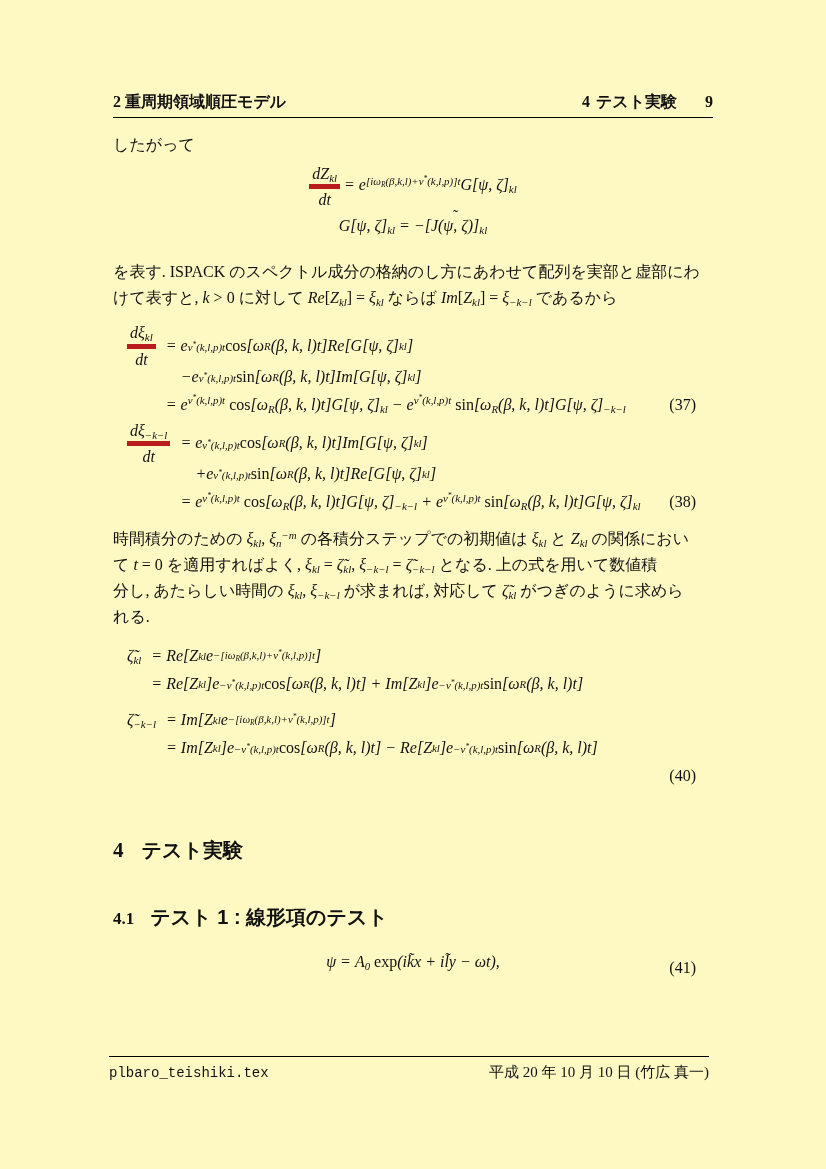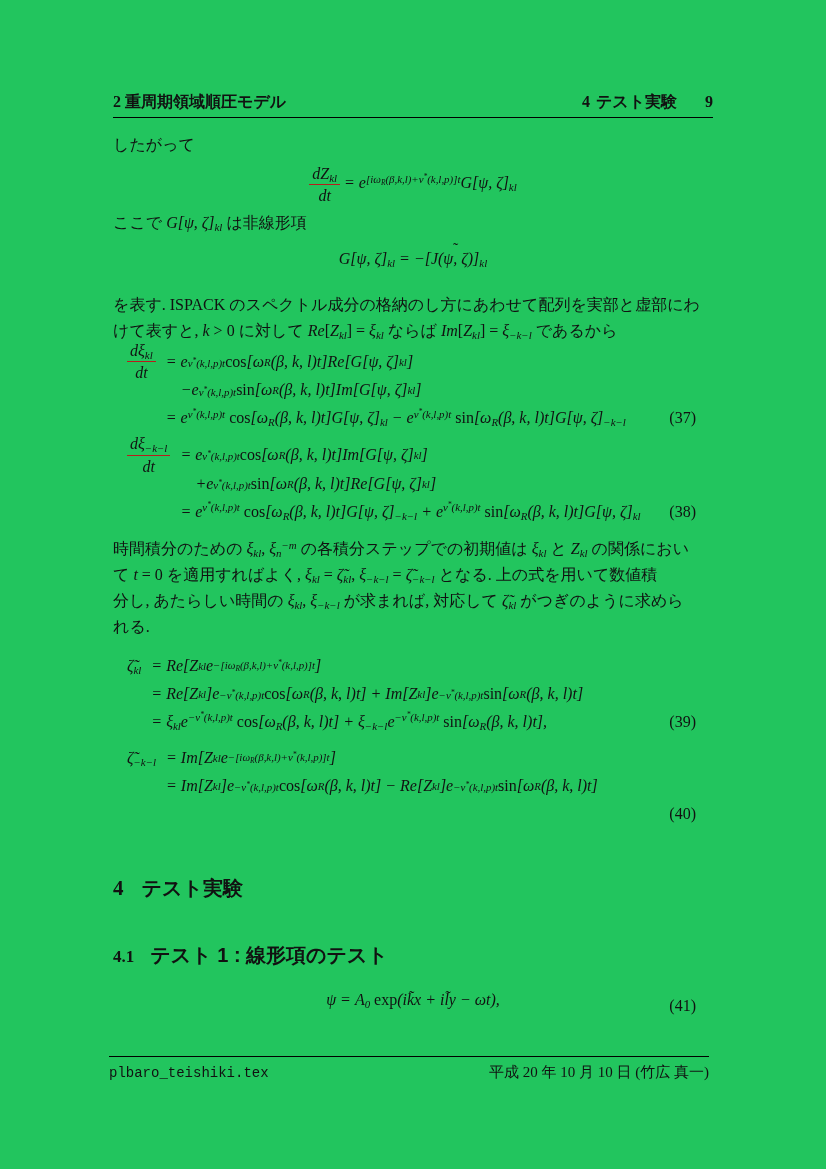--- a/index.html
+++ b/index.html
@@ -1,19 +1,19 @@
 <!DOCTYPE html>
 <html><head>
 <meta charset="utf-8">
 <style>
   html,body{margin:0;padding:0;background:#e8e8e8;}
   .page{
     position:relative;
     width:826px;height:1169px;
-    background:#22c55e;
+    background:#fef9c3;
     margin:0 auto;
     overflow:hidden;
     font-family:"Liberation Serif","DejaVu Serif",serif;
     color:#111;
   }
   .content{position:absolute;left:113px;top:0;width:600px;}
 
   
   .hdr{display:flex;justify-content:space-between;align-items:baseline;
        margin-top:92px;font-size:16px;font-weight:bold;}
@@ -39,21 +39,21 @@
            padding-left:14px;margin:8px 0;}
   .eqblock .lhs{grid-column:1;grid-row:1;display:flex;align-items:center;}
   .eqblock .row{grid-column:2;min-height:28px;display:flex;align-items:center;
                 white-space:nowrap;position:relative;}
   .eqblock .row.cont{padding-left:15px;}
   .lab{position:absolute;right:17px;top:50%;transform:translateY(-50%);
        font-style:normal;font-size:16px;background:transparent;}
   .eq-center .lab{top:50%;}
   .frac{display:inline-flex;flex-direction:column;align-items:center;
         vertical-align:middle;line-height:1.2;margin:-6px 0;}
-  .frac .fnum{border-bottom:1px solid #b91c1c;padding:0 3px 1px 3px;}
+  .frac .fnum{border-bottom:5px solid #b91c1c;padding:0 3px 1px 3px;}
   .frac .fden{padding-top:1px;}
   .wtilde{position:relative;display:inline-block;}
   .wtilde::after{content:"\02DC";position:absolute;left:0;right:0;top:-0.62em;
                  text-align:center;font-style:normal;}
 
   
   .sec{margin-top:46px;font-weight:bold;}
   .sec .snum{font-size:21px;font-family:"Liberation Serif","DejaVu Serif",serif;
              margin-right:18px;}
   .sec .stitle{font-size:20px;font-family:"Liberation Sans","DejaVu Sans",sans-serif;}
@@ -90,29 +90,28 @@
     <p class="para mt">したがって</p>
 
     <div class="eq-center" style="margin-top:12px;">
       <span class="frac">
           <span class="fnum">dZ<sub>kl</sub></span>
           <span class="fden">dt</span>
         </span>
       <span>= e<sup>[iω<sub>R</sub>(β,k,l)+ν<sup>*</sup>(k,l,p)]t</sup>G[ψ, ζ]<sub>kl</sub></span>
     </div>
 
-    <p class="para">ここで <i>G[ψ, ζ]<sub>kl</sub></i> は非線形項</p>
 
     <div class="eq-center" style="margin-top:14px;margin-bottom:12px;">
       <span>G[ψ, ζ]<sub>kl</sub> = −[J(</span><span class="wtilde">ψ, ζ</span><span>)]<sub>kl</sub></span>
     </div>
 
     <p class="para">を表す. ISPACK のスペクトル成分の格納のし方にあわせて配列を実部と虚部にわ<br>けて表すと, <i>k</i> &gt; 0 に対して <i>Re</i>[<i>Z<sub>kl</sub></i>] = <i>ξ<sub>kl</sub></i> ならば <i>Im</i>[<i>Z<sub>kl</sub></i>] = <i>ξ<sub>−k−l</sub></i> であるから</p>
 
-    <div class="eqblock" style="margin-top:3px;">
+    <div class="eqblock" style="margin-top:18px;">
       <div class="lhs">
         <span class="frac">
             <span class="fnum">dξ<sub>kl</sub></span>
             <span class="fden">dt</span>
           </span>
       </div>
       <div class="row" style="grid-row:1;">= e<sup>ν<sup>*</sup>(k,l,p)t</sup> <span class="rm">cos</span>[ω<sub>R</sub>(β, k, l)t]Re[G[ψ, ζ]<sub>kl</sub>]</div>
       <div class="row cont" style="grid-row:2;text-align:center;">−e<sup>ν<sup>*</sup>(k,l,p)t</sup> <span class="rm">sin</span>[ω<sub>R</sub>(β, k, l)t]Im[G[ψ, ζ]<sub>kl</sub>]</div>
       <div class="row" style="grid-row:3;">
         <span>= e<sup>ν<sup>*</sup>(k,l,p)t</sup> <span class="rm">cos</span>[ω<sub>R</sub>(β, k, l)t]G[ψ, ζ]<sub>kl</sub> − e<sup>ν<sup>*</sup>(k,l,p)t</sup> <span class="rm">sin</span>[ω<sub>R</sub>(β, k, l)t]G[ψ, ζ]<sub>−k−l</sub></span>
@@ -136,24 +135,20 @@
     </div>
 
     <p class="para" style="margin-top:10px;">時間積分のための <i>ξ<sub>kl</sub></i>, <i>ξ<sub>n</sub><sup>−m</sup></i> の各積分ステップでの初期値は <i>ξ<sub>kl</sub></i> と <i>Z<sub>kl</sub></i> の関係におい<br>て <i>t</i> = 0 を適用すればよく, <i>ξ<sub>kl</sub></i> = <i>ζ̃<sub>kl</sub></i>, <i>ξ<sub>−k−l</sub></i> = <i>ζ̃<sub>−k−l</sub></i> となる. 上の式を用いて数値積<br>分し, あたらしい時間の <i>ξ<sub>kl</sub></i>, <i>ξ<sub>−k−l</sub></i> が求まれば, 対応して <i>ζ̃<sub>kl</sub></i> がつぎのように求めら<br>れる.</p>
 
     <div class="eqblock" style="margin-top:12px;">
       <div class="lhs">
           <span>ζ̃<sub>kl</sub></span>
         </div>
       <div class="row" style="grid-row:1;text-align:center;">= Re[Z<sub>kl</sub>e<sup>−[iω<sub>R</sub>(β,k,l)+ν<sup>*</sup>(k,l,p)]t</sup>]</div>
       <div class="row" style="grid-row:2;">= Re[Z<sub>kl</sub>]e<sup>−ν<sup>*</sup>(k,l,p)t</sup> <span class="rm">cos</span>[ω<sub>R</sub>(β, k, l)t] + Im[Z<sub>kl</sub>]e<sup>−ν<sup>*</sup>(k,l,p)t</sup> <span class="rm">sin</span>[ω<sub>R</sub>(β, k, l)t]</div>
-      <div class="row" style="grid-row:3;">
-        <span>= ξ<sub>kl</sub>e<sup>−ν<sup>*</sup>(k,l,p)t</sup> <span class="rm">cos</span>[ω<sub>R</sub>(β, k, l)t] + ξ<sub>−k−l</sub>e<sup>−ν<sup>*</sup>(k,l,p)t</sup> <span class="rm">sin</span>[ω<sub>R</sub>(β, k, l)t],</span>
-        <span class="lab">(39)</span>
-      </div>
     </div>
 
     <div class="eqblock" style="margin-top:4px;">
       <div class="lhs">
           <span>ζ̃<sub>−k−l</sub></span>
         </div>
       <div class="row" style="grid-row:1;">= Im[Z<sub>kl</sub>e<sup>−[iω<sub>R</sub>(β,k,l)+ν<sup>*</sup>(k,l,p)]t</sup>]</div>
       <div class="row" style="grid-row:2;">= Im[Z<sub>kl</sub>]e<sup>−ν<sup>*</sup>(k,l,p)t</sup> <span class="rm">cos</span>[ω<sub>R</sub>(β, k, l)t] − Re[Z<sub>kl</sub>]e<sup>−ν<sup>*</sup>(k,l,p)t</sup> <span class="rm">sin</span>[ω<sub>R</sub>(β, k, l)t]</div>
       <div class="row" style="grid-row:3;">
         <span class="lab">(40)</span>

